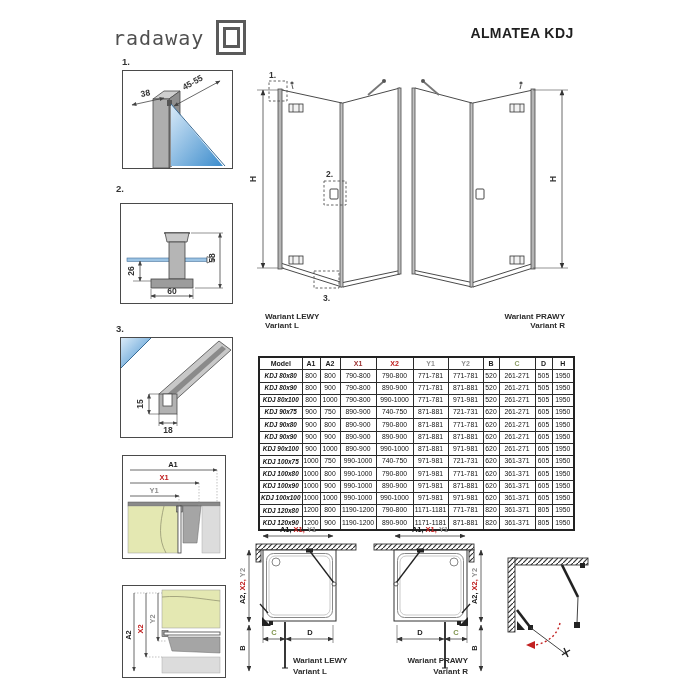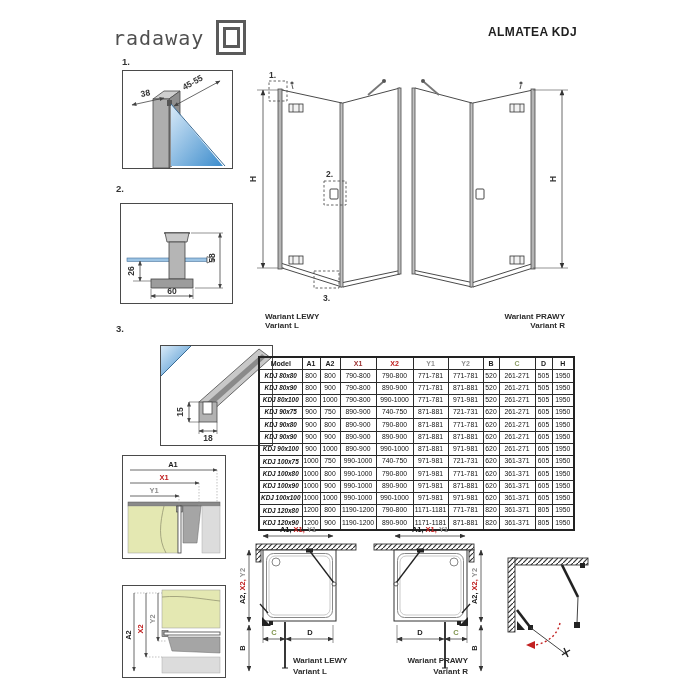--- a/index.html
+++ b/index.html
@@ -3,21 +3,21 @@
 <meta charset="utf-8">
 <style>
   html,body{margin:0;padding:0;background:#fff;}
   .page{position:relative;width:700px;height:700px;background:#fff;font-family:"Liberation Sans",sans-serif;overflow:hidden;}
   .abs{position:absolute;}
   
   .logo-wrap{display:flex;align-items:center;gap:12px;}
   .logo-text{font-family:"DejaVu Sans Mono",monospace;font-size:20px;color:#4f4f4f;letter-spacing:1px;line-height:1;}
   .logo-square{width:24px;height:29px;border:3px solid #5a5a5a;display:flex;align-items:center;justify-content:center;}
   .logo-square-inner{width:11px;height:15px;border:3px solid #5a5a5a;}
-  .page-title{font-size:12px;font-weight:bold;color:#1f1f1f;letter-spacing:.4px;text-align:right;width:110px;}
+  .page-title{font-size:14px;font-weight:bold;color:#1f1f1f;letter-spacing:.4px;text-align:center;width:110px;}
   
   .dbox{border:1px solid #4a4a4a;background:#fff;}
   .detail-label{font-size:9.5px;font-weight:bold;color:#333;line-height:1;}
   
   .spec-table{border-collapse:collapse;table-layout:fixed;width:315px;font-size:6.8px;color:#111;border:2px solid #222;}
   .spec-table th,.spec-table td{border:1px solid #2a2a2a;text-align:center;padding:0;height:11.28px;line-height:1;overflow:hidden;white-space:nowrap;}
   .spec-table th{font-weight:bold;font-size:7px;}
   .spec-table td.model{font-weight:bold;font-style:italic;font-size:6.4px;}
   
   svg text{font-family:"Liberation Sans",sans-serif;}
@@ -116,21 +116,21 @@
       </g>
       <g>
         <line x1="30" y1="85" x2="30" y2="95" class="thin"></line>
         <line x1="72" y1="85" x2="72" y2="95" class="thin"></line>
         <line x1="30" y1="92" x2="72" y2="92" class="dimline" marker-start="url(#d2S)" marker-end="url(#d2E)"></line>
         <text class="dim" x="51" y="90" text-anchor="middle">60</text>
       </g>
     </svg>
   </div>
 
-  <div class="abs dbox" style="left:120px;top:345px;width:111px;height:99px;margin-left:40px;">
+  <div class="abs dbox" style="left:120px;top:337px;width:111px;height:99px;">
     <svg width="111" height="99" viewBox="0 0 111 99">
       <defs>
         <linearGradient id="gd3" x1="0" y1="0" x2="1" y2="1">
           <stop offset="0" stop-color="#d9eaf8"></stop>
             <stop offset="1" stop-color="#3c8ccc"></stop>
         </linearGradient>
         <marker id="d3E" markerWidth="7" markerHeight="6" refX="5.5" refY="2.5" orient="auto">
             <path d="M0,0L6,2.5L0,5Z" fill="#444"></path>
           </marker>
         <marker id="d3S" markerWidth="7" markerHeight="6" refX="0.5" refY="2.5" orient="auto">

